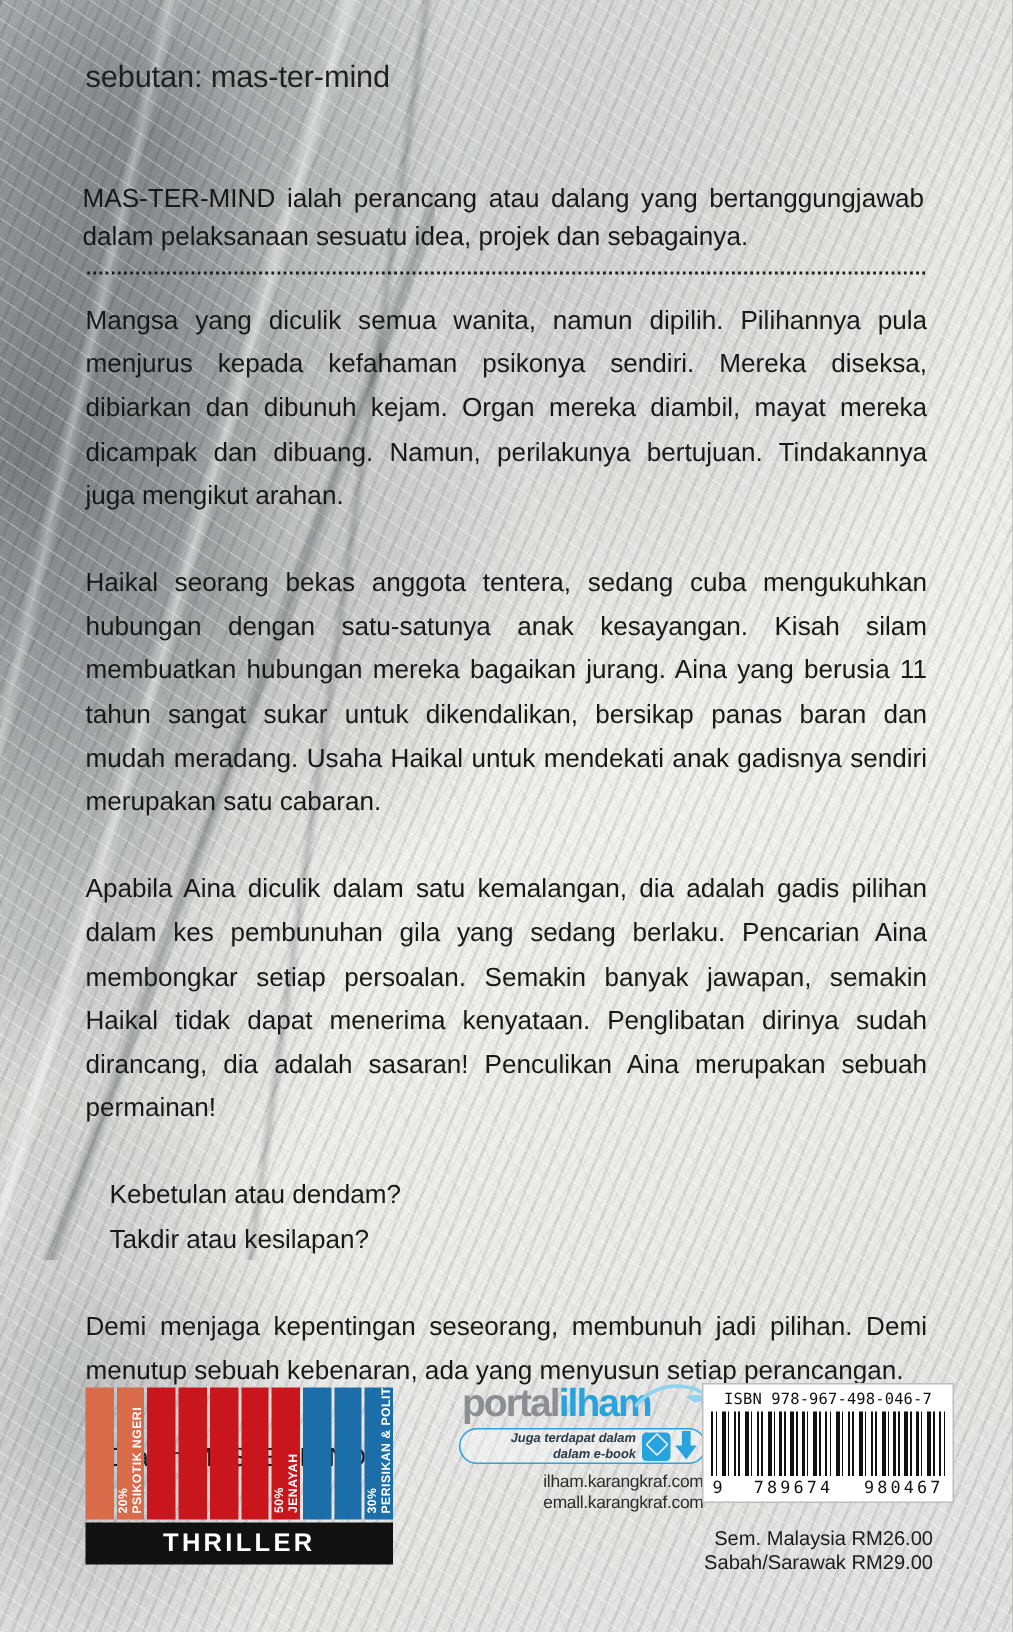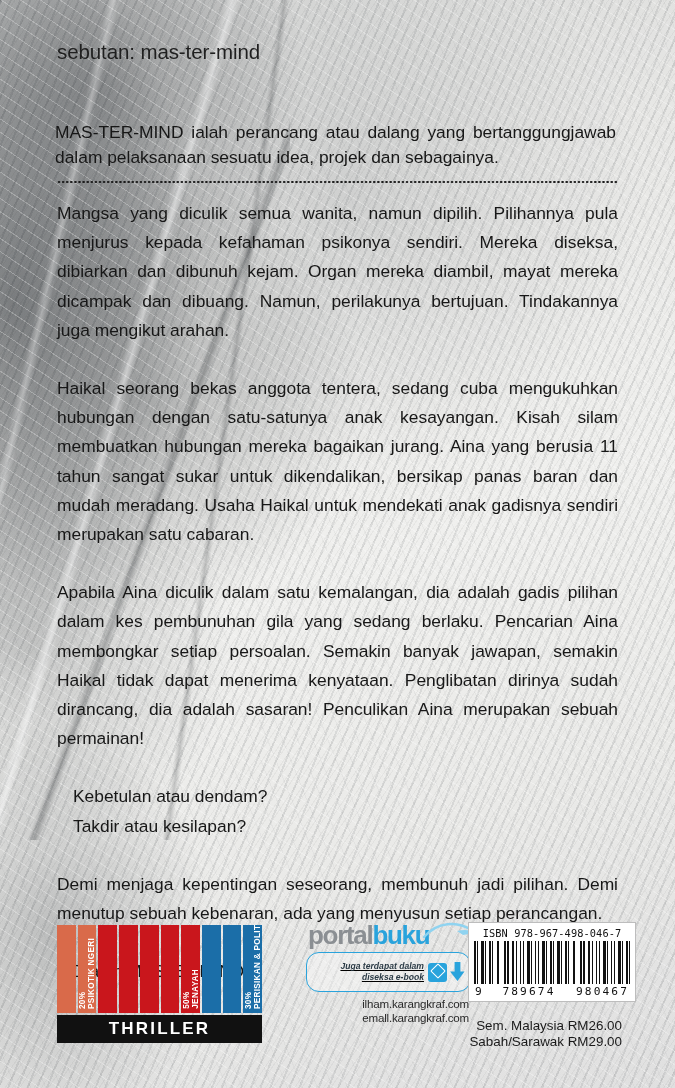--- a/index.html
+++ b/index.html
@@ -219,27 +219,26 @@
     right: -4px;
     top: -4px;
     width: 52px;
     height: 26px;
     pointer-events: none;
   }
   .ebook-badge {
     margin-top: 4px;
     border: 1.6px solid #29a3dc;
     border-radius: 13px;
-    height: 40px;
+    height: 24px;
     display: flex;
     align-items: center;
     padding: 0 4px 0 8px;
     box-sizing: border-box;
     background: rgba(255,255,255,0.35);
-    text-decoration: underline;
   }
   .ebook-text {
     flex: 1 1 auto;
     font-size: 8.6px;
     font-style: italic;
     font-weight: 700;
     color: #2b3b46;
     text-align: right;
     line-height: 10.6px;
     padding-right: 4px;
@@ -371,30 +370,30 @@
           <div class="seg blue">
             <div class="seg-label"><span class="pct">30%</span><span>PERISIKAN &amp; POLITIK</span></div>
           </div>
         </div>
         <div class="genre-footer">
           <span>THRILLER</span>
         </div>
       </div>
 
       <div class="portal-block">
-        <div class="portal-logo"><span class="p-portal">portal</span><span class="p-ilham">buku</span>
+        <div class="portal-logo"><span class="p-portal">portal</span><span class="p-ilham">ilham</span>
           <svg class="swoosh" viewBox="0 0 52 26">
             <path d="M1 19 C 14 4, 34 2, 50 13" stroke="#8fd3f0" stroke-width="2.4" fill="none" stroke-linecap="round"></path>
             <path d="M34 13 C 42 11, 48 12, 51 15 L 40 17 Z" fill="#8fd3f0"></path>
           </svg>
         </div>
         <div class="ebook-badge">
           <div class="ebook-text">
             <span>Juga terdapat dalam</span><br>
-            <span>diseksa e-book</span>
+            <span>dalam e-book</span>
           </div>
           <span class="ebook-icon"></span>
           <svg class="dl-arrow" viewBox="0 0 17 22">
             <path d="M5.6 1 h5.8 v9.6 h4.1 L8.5 20 L1.1 10.6 h4.5 Z" fill="#29a3dc"></path>
           </svg>
         </div>
         <div class="portal-urls">
           <div>ilham.karangkraf.com</div>
           <div>emall.karangkraf.com</div>
         </div>

